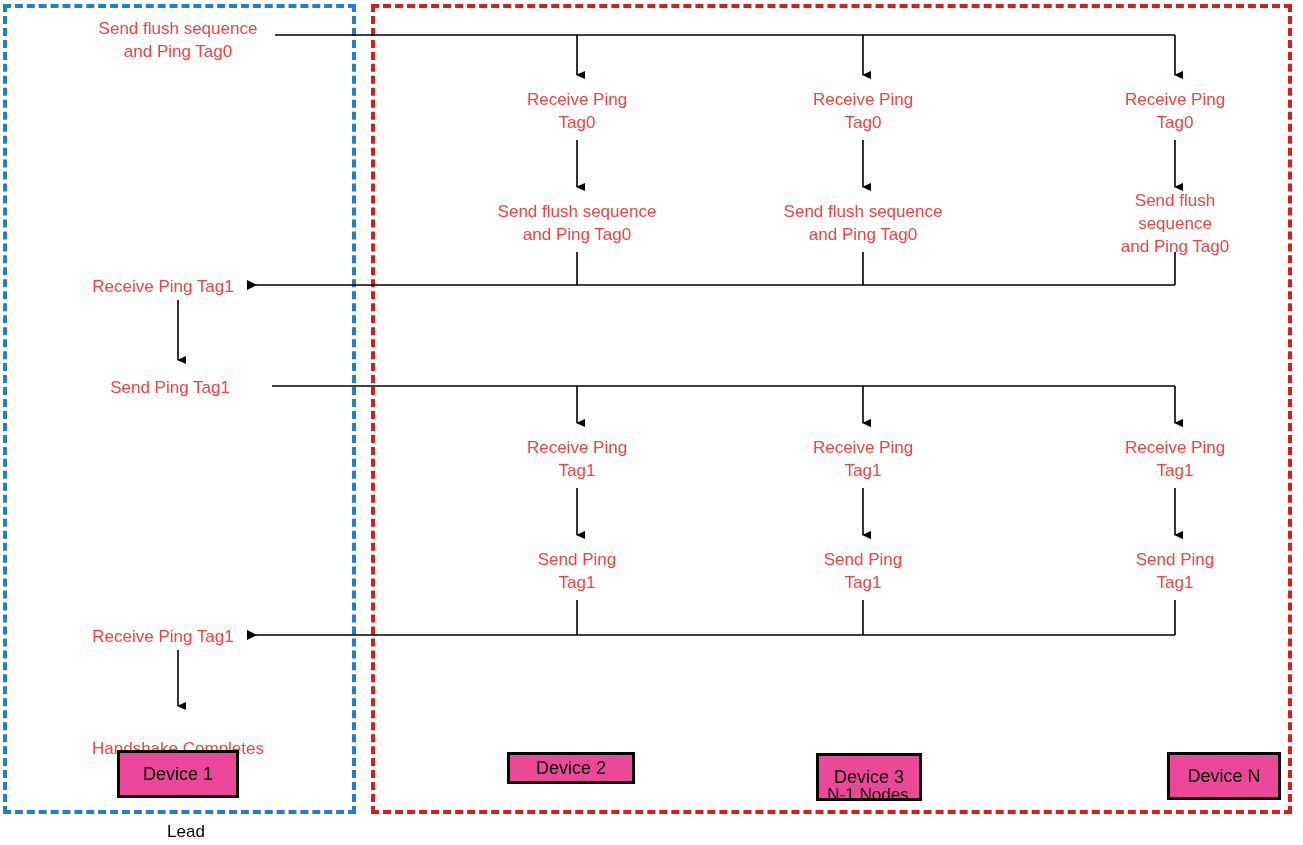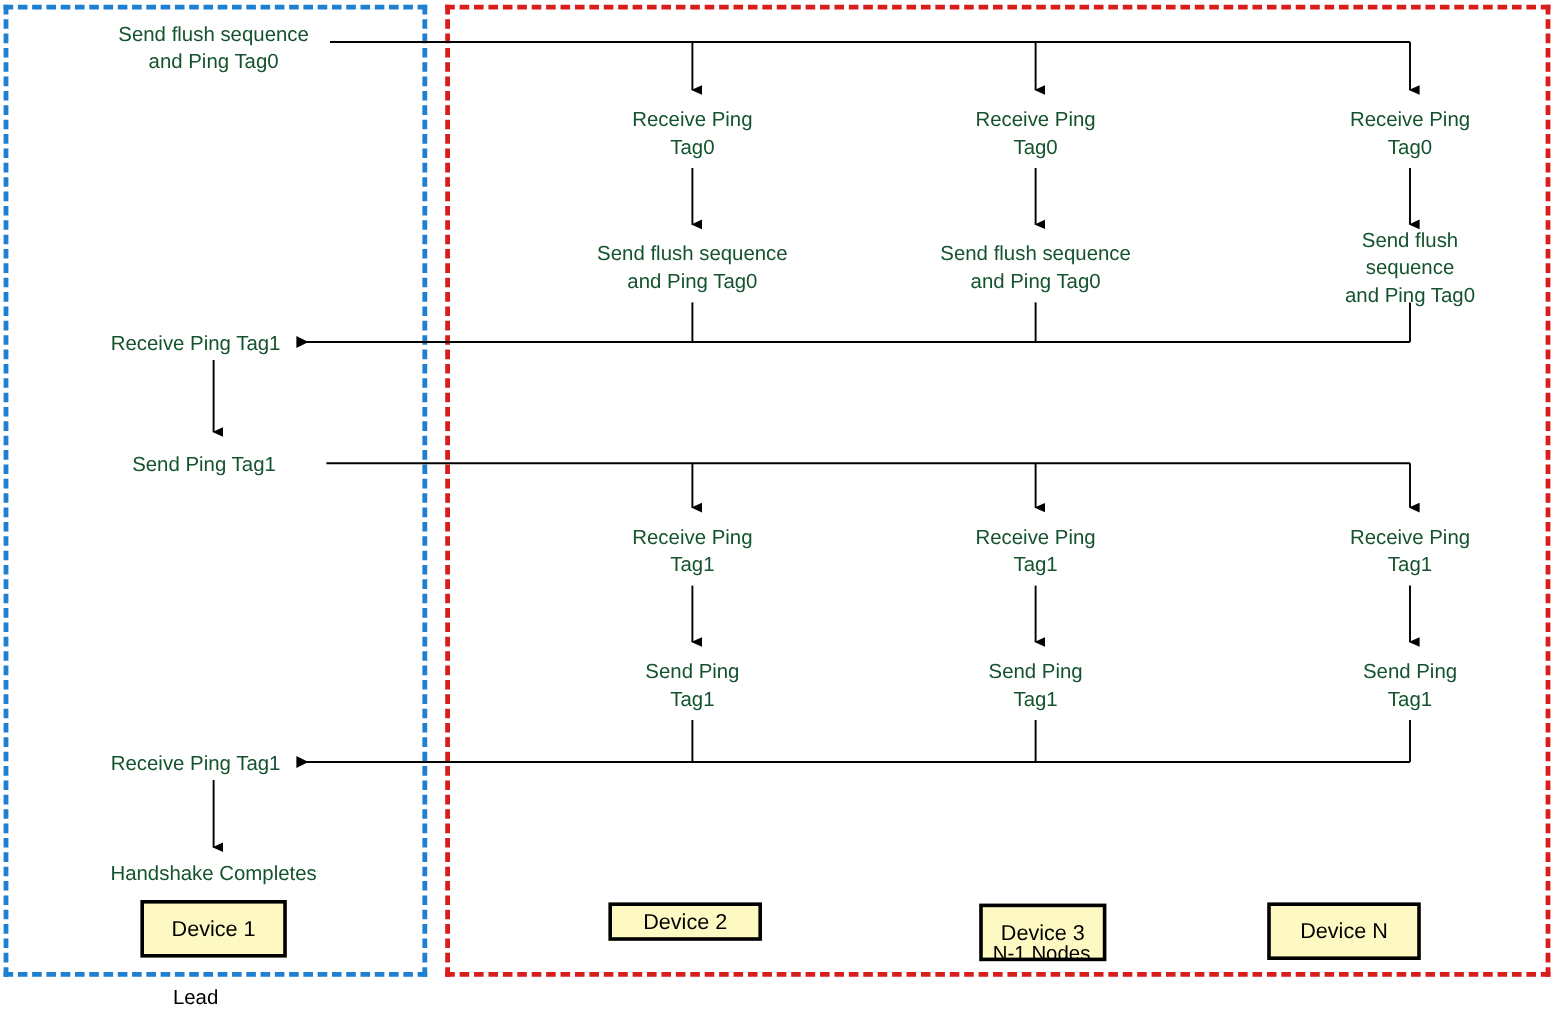--- a/index.html
+++ b/index.html
@@ -48,30 +48,30 @@
     position: absolute;
     font-size: 17px;
     color: #000000;
     white-space: nowrap;
     transform: translateX(-50%);
   }
   .node-text {
     position: absolute;
     font-size: 17px;
     line-height: 23px;
-    color: #14532d;
+    color: #ef4444;
     text-align: center;
     white-space: pre-line;
     transform: translate(-50%, -50%);
   }
   .device-box {
     position: absolute;
     box-sizing: border-box;
     border: 3px solid #000000;
-    background: #fef9c3;
+    background: #ec4899;
     font-size: 18px;
     color: #000000;
     display: flex;
     align-items: center;
     justify-content: center;
     transform: translateX(-50%);
   }
 </style>
 </head>
 <body>
@@ -125,21 +125,21 @@
 
       <path d="M178,650 L178,706" marker-end="url(#arrowDown)"></path>
     </g>
   </svg>
 
   <div class="node-text" style="left:178px; top:40px;">Send flush sequence
 and Ping Tag0</div>
   <div class="node-text" style="left:163px; top:286px;">Receive Ping Tag1</div>
   <div class="node-text" style="left:170px; top:387px;">Send Ping Tag1</div>
   <div class="node-text" style="left:163px; top:636px;">Receive Ping Tag1</div>
-  <div class="node-text" style="left:178px; top:728px;">Handshake Completes</div>
+  <div class="node-text" style="left:178px; top:748px;">Handshake Completes</div>
 
   <div class="node-text" style="left:577px; top:111px;">Receive Ping
 Tag0</div>
   <div class="node-text" style="left:577px; top:223px;">Send flush sequence
 and Ping Tag0</div>
   <div class="node-text" style="left:577px; top:459px;">Receive Ping
 Tag1</div>
   <div class="node-text" style="left:577px; top:571px;">Send Ping
 Tag1</div>
 
@@ -157,18 +157,18 @@
   <div class="node-text" style="left:1175px; top:223px;">Send flush sequence
 and Ping Tag0</div>
   <div class="node-text" style="left:1175px; top:459px;">Receive Ping
 Tag1</div>
   <div class="node-text" style="left:1175px; top:571px;">Send Ping
 Tag1</div>
 
   <div class="device-box" style="left:178px;  top:750px; width:122px; height:48px;">Device 1</div>
   <div class="device-box" style="left:571px;  top:752px; width:128px; height:32px;">Device 2</div>
   <div class="device-box" style="left:869px;  top:753px; width:106px; height:48px;">Device 3</div>
-  <div class="device-box" style="left:1120px; top:752px; width:128px; height:48px;text-align:right;">Device N</div>
+  <div class="device-box" style="left:1224px; top:752px; width:114px; height:48px;text-align:right;">Device N</div>
 
-  <div class="zone-label" style="left:163px; top:822px;">Lead</div>
+  <div class="zone-label" style="left:186px; top:822px;">Lead</div>
   <div class="zone-label" style="left:868px; top:785px;">N-1 Nodes</div>
 
 </div>
 
 </body></html>

